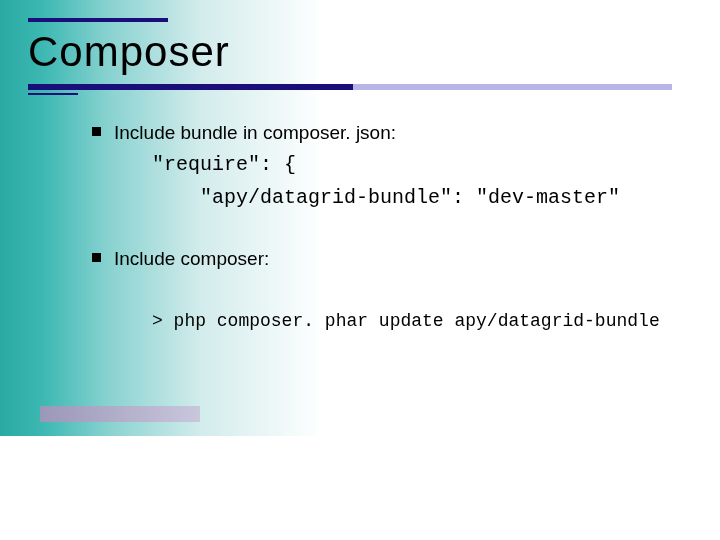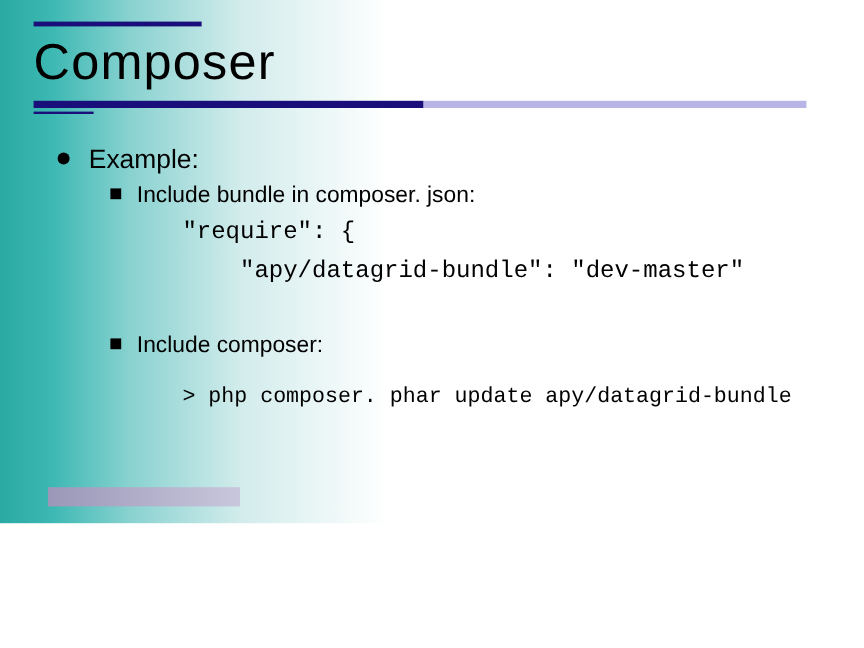--- a/index.html
+++ b/index.html
@@ -125,21 +125,21 @@
     font-size: 20px;
     line-height: 1.45;
     margin-top: 4px;
     padding-left: 104px;
     white-space: pre;
   }
   .code-line-cmd {
     font-family: "Courier New", Courier, monospace;
     font-size: 18px;
     line-height: 1.4;
-    margin-top: 18px;
+    margin-top: 38px;
     padding-left: 104px;
     white-space: pre;
   }
   .footer-bar {
     position: absolute;
     left: 40px;
     bottom: 14px;
     width: 160px;
     height: 16px;
     background: linear-gradient(to right, #9a97b8 0%, #c9c7dc 100%);
@@ -155,21 +155,20 @@
     <div class="title-text">Composer</div>
     <div class="title-underline-group">
       <div class="title-underline-dark"></div>
       <div class="title-underline-light"></div>
       <div class="title-underline-thin"></div>
     </div>
   </div>
 
   <div class="content">
 
-    <div class="bullet-l1">Example:</div>
 
     <div class="bullet-l2">Include bundle in composer. json:</div>
     <div class="code-block">"require": {</div>
     <div class="code-block" style="padding-left:104px">    "apy/datagrid-bundle": "dev-master"</div>
 
     <div class="bullet-l2" style="margin-top:34px">Include composer:</div>
     <div class="code-line-cmd">&gt; php composer. phar update apy/datagrid-bundle</div>
 
   </div>
 

